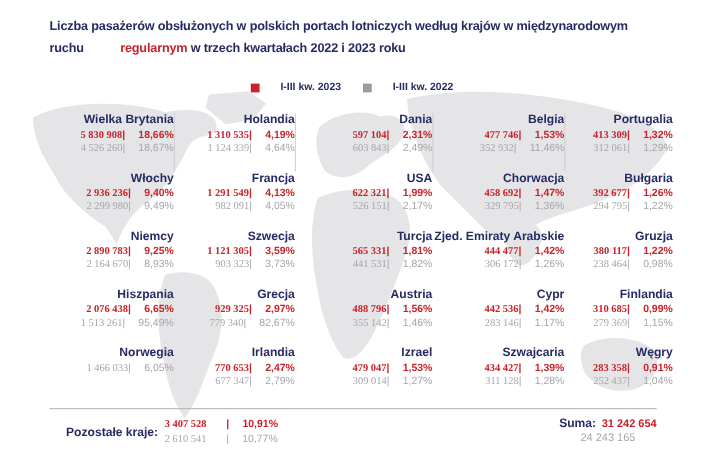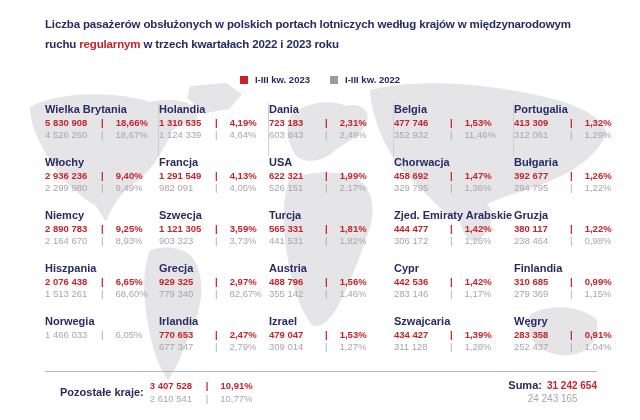--- a/index.html
+++ b/index.html
@@ -3,39 +3,39 @@
 <meta charset="utf-8">
 <style>
   html,body{margin:0;padding:0;background:#fff;}
   .page{position:relative;width:640px;height:420px;background:#fff;overflow:hidden;
         font-family:"Liberation Sans","DejaVu Sans",sans-serif;color:#272B63;}
   .map-bg{position:absolute;left:0;top:82px;width:640px;height:338px;z-index:0;}
   .content{position:relative;z-index:1;}
 
   .title{position:absolute;left:45px;top:14px;width:565px;
          font-size:11.5px;font-weight:700;letter-spacing:-0.15px;line-height:20px;color:#272B63;}
-  .title .hl{color:#C8232A;}
+  .title .hl{color:#C8232A;margin-left:30px;}
 
   .legend{position:absolute;left:0;top:74px;width:640px;display:flex;justify-content:center;gap:20px;}
-  .legend-item{display:flex;align-items:center;gap:7px;font-size:9.5px;font-weight:700;color:#272B63;}
+  .legend-item{display:flex;align-items:center;gap:19px;font-size:9.5px;font-weight:700;color:#272B63;}
   .swatch{width:8px;height:8px;display:inline-block;}
   .swatch.red{background:#C8232A;}
   .swatch.gray{background:#9C9CA0;}
 
   .grid{position:absolute;left:45px;top:103px;display:grid;
         grid-template-columns:113px 110px 125px 120px 87px;
         grid-auto-rows:53px;}
   .col{display:grid;grid-template-rows:repeat(5,53px);}
   .col + .col{border-left:1px solid #CFCFD4;padding-left:0;}
-  .entry{line-height:12px;}
+  .entry{line-height:12px;text-align:right;}
   .cname{font-size:11px;font-weight:700;color:#272B63;white-space:nowrap;margin-bottom:2px;}
   .vrow{font-size:9.5px;white-space:nowrap;}
   .vrow.red{color:#C8232A;font-weight:700;}
   .vrow.gray{color:#A7A7AA;font-weight:400;}
-  .val{display:inline-block;width:56px;}
+  .val{display:inline-block;width:56px;font-family:Liberation Serif, serif;}
   .sep{display:inline-block;}
   .pct{margin-left:12px;}
 
   .footer-line{position:absolute;left:45px;top:371px;width:552px;border-top:1px solid #B4B4BA;}
   .others{position:absolute;left:60px;top:379px;display:flex;align-items:center;gap:6px;}
   .others-label{font-size:11px;font-weight:700;color:#272B63;line-height:13px;}
   .others .vrow{line-height:13px;}
   .others .val{width:56px;}
   .total{position:absolute;right:43px;top:379px;text-align:center;}
   .total .trow{font-size:10px;line-height:13px;white-space:nowrap;}
@@ -92,21 +92,21 @@
             <div class="vrow gray"><span class="val">2 299 980</span><span class="sep">|</span><span class="pct">9,49%</span></div>
           </div>
           <div class="entry">
             <div class="cname">Niemcy</div>
             <div class="vrow red"><span class="val">2 890 783</span><span class="sep">|</span><span class="pct">9,25%</span></div>
             <div class="vrow gray"><span class="val">2 164 670</span><span class="sep">|</span><span class="pct">8,93%</span></div>
           </div>
           <div class="entry">
             <div class="cname">Hiszpania</div>
             <div class="vrow red"><span class="val">2 076 438</span><span class="sep">|</span><span class="pct">6,65%</span></div>
-            <div class="vrow gray"><span class="val">1 513 261</span><span class="sep">|</span><span class="pct">68,60%</span></div>
+            <div class="vrow gray"><span class="val">1 513 261</span><span class="sep">|</span><span class="pct">95,49%</span></div>
           </div>
           <div class="entry">
             <div class="cname">Norwegia</div>
             <div class="vrow gray"><span class="val">1 466 033</span><span class="sep">|</span><span class="pct">6,05%</span></div>
           </div>
         </div>
         <div class="col">
           <div class="entry">
             <div class="cname">Holandia</div>
             <div class="vrow red"><span class="val">1 310 535</span><span class="sep">|</span><span class="pct">4,19%</span></div>
@@ -129,21 +129,21 @@
           </div>
           <div class="entry">
             <div class="cname">Irlandia</div>
             <div class="vrow red"><span class="val">770 653</span><span class="sep">|</span><span class="pct">2,47%</span></div>
             <div class="vrow gray"><span class="val">677 347</span><span class="sep">|</span><span class="pct">2,79%</span></div>
           </div>
         </div>
         <div class="col">
           <div class="entry">
             <div class="cname">Dania</div>
-            <div class="vrow red"><span class="val">723 183</span><span class="sep">|</span><span class="pct">2,31%</span></div>
+            <div class="vrow red"><span class="val">597 104</span><span class="sep">|</span><span class="pct">2,31%</span></div>
             <div class="vrow gray"><span class="val">603 843</span><span class="sep">|</span><span class="pct">2,49%</span></div>
           </div>
           <div class="entry">
             <div class="cname">USA</div>
             <div class="vrow red"><span class="val">622 321</span><span class="sep">|</span><span class="pct">1,99%</span></div>
             <div class="vrow gray"><span class="val">526 151</span><span class="sep">|</span><span class="pct">2,17%</span></div>
           </div>
           <div class="entry">
             <div class="cname">Turcja</div>
             <div class="vrow red"><span class="val">565 331</span><span class="sep">|</span><span class="pct">1,81%</span></div>

